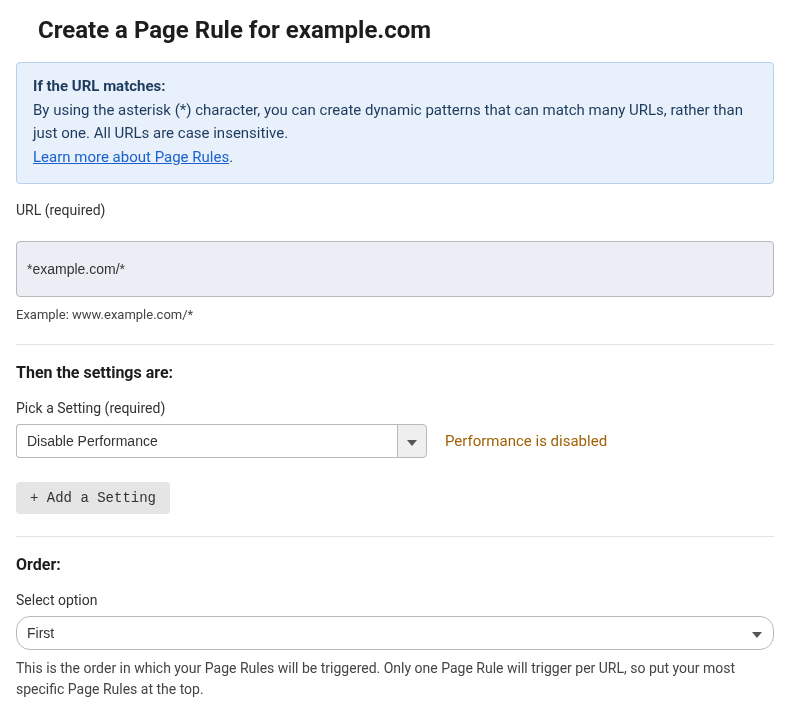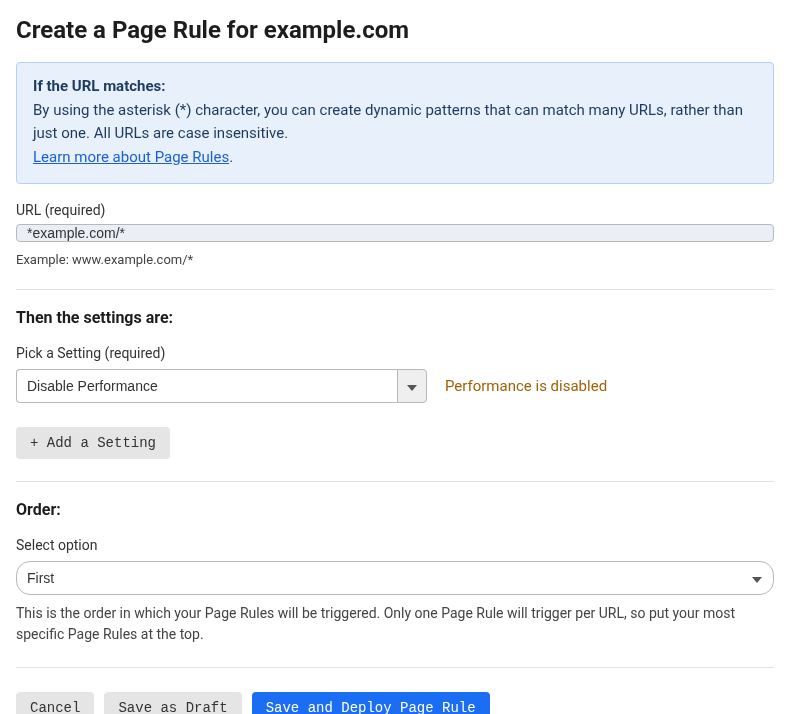--- a/index.html
+++ b/index.html
@@ -13,20 +13,21 @@
       color: #1d1d1d;
       background: #ffffff;
       padding: 16px;
       width: 790px;
     }
     h1 {
       font-size: 24px;
       font-weight: 700;
       margin-bottom: 18px;
       color: #1d1d1d;
+      margin-left: 22px;
     }
     .info-box {
       background: #e8f0fb;
       border: 1px solid #b8cfef;
       border-radius: 4px;
       padding: 14px 16px;
       margin-bottom: 18px;
       color: #1d1d1d;
     }
     .info-box .info-heading {
@@ -40,26 +41,26 @@
       line-height: 1.55;
       color: #1d3b5e;
     }
     .info-box a {
       color: #1b61d1;
       text-decoration: underline;
     }
     .field-label {
       font-size: 14px;
       color: #333;
-      margin-bottom: 6px;
+      margin-bottom: 23px;
       display: block;
     }
     .text-input {
       width: 100%;
-      padding: 0 10px;
+      padding: 19px 10px;
       font-size: 14px;
       border: 1px solid #b8b8b8;
       border-radius: 4px;
       background: #ebeff5;
       color: #333;
     }
     .help-text {
       font-size: 13px;
       color: #444;
       margin-top: 10px;

